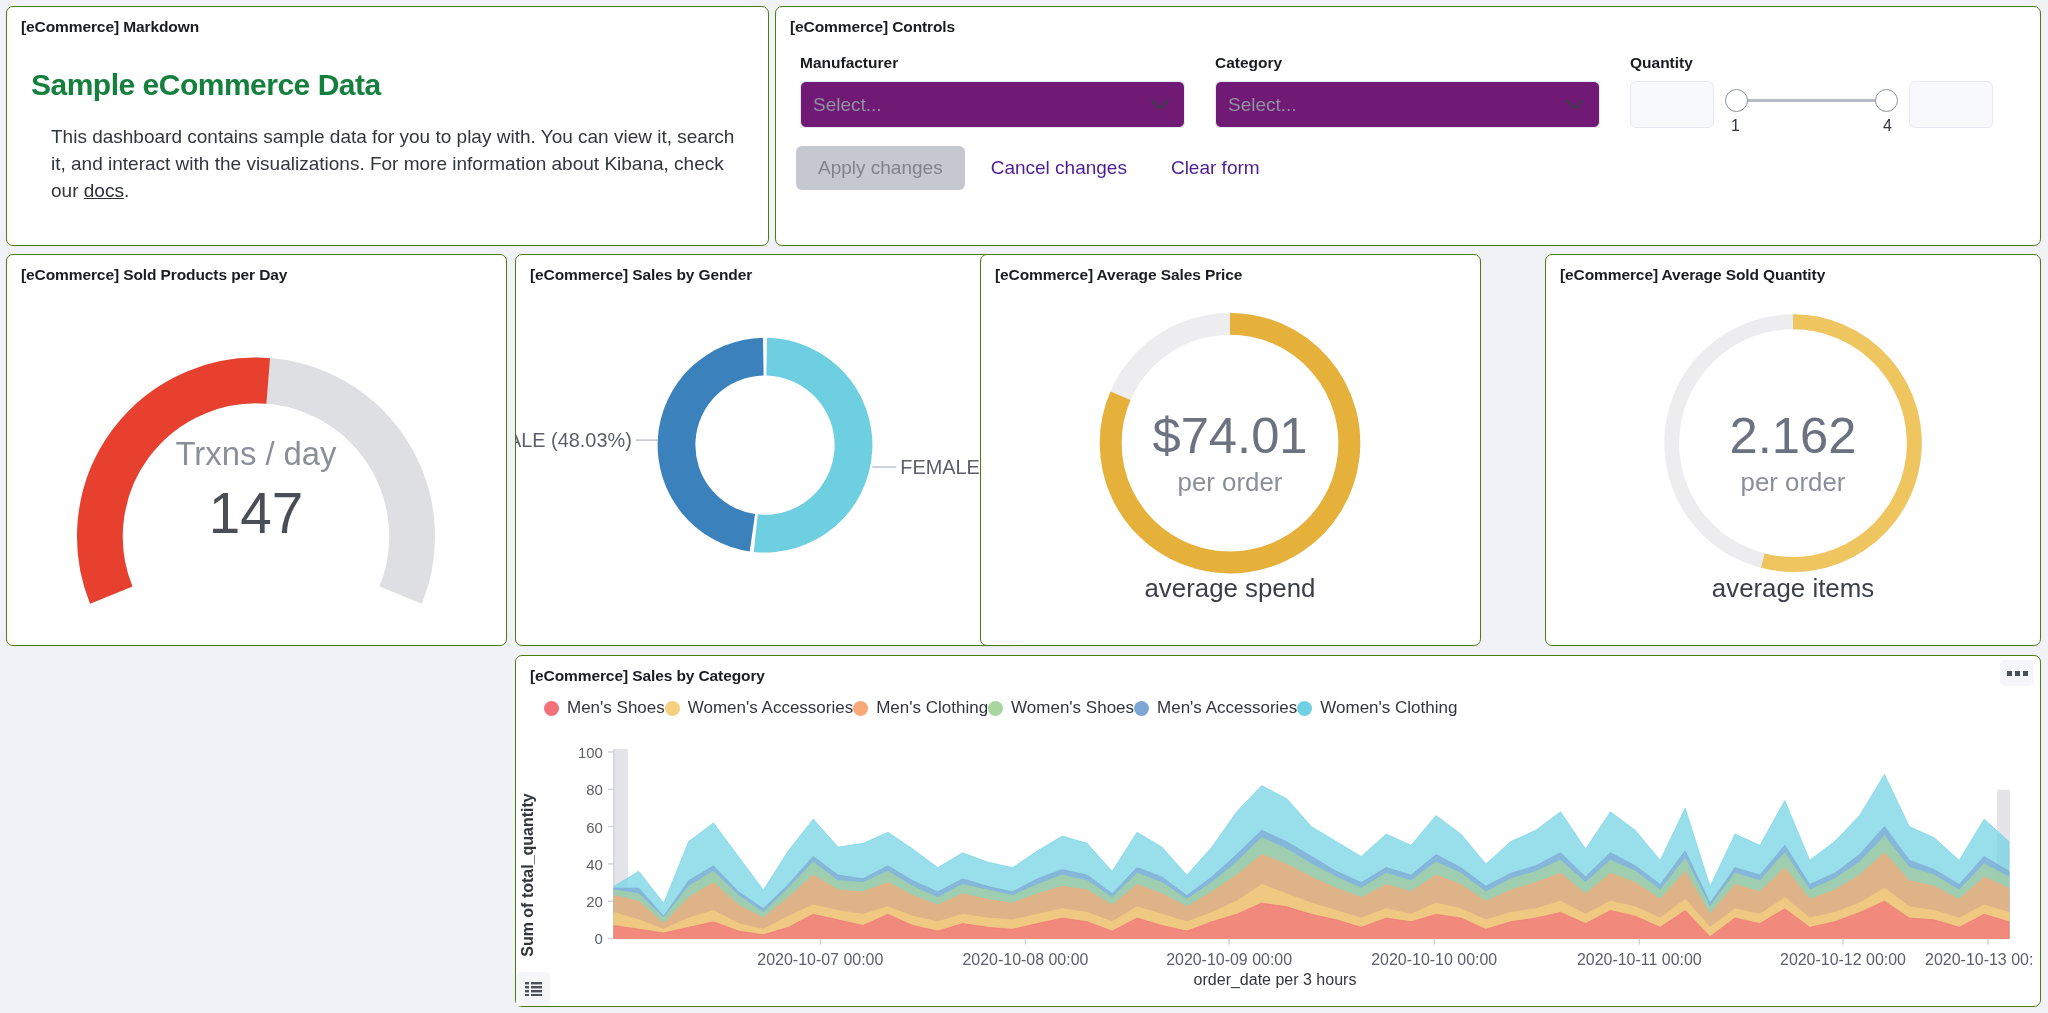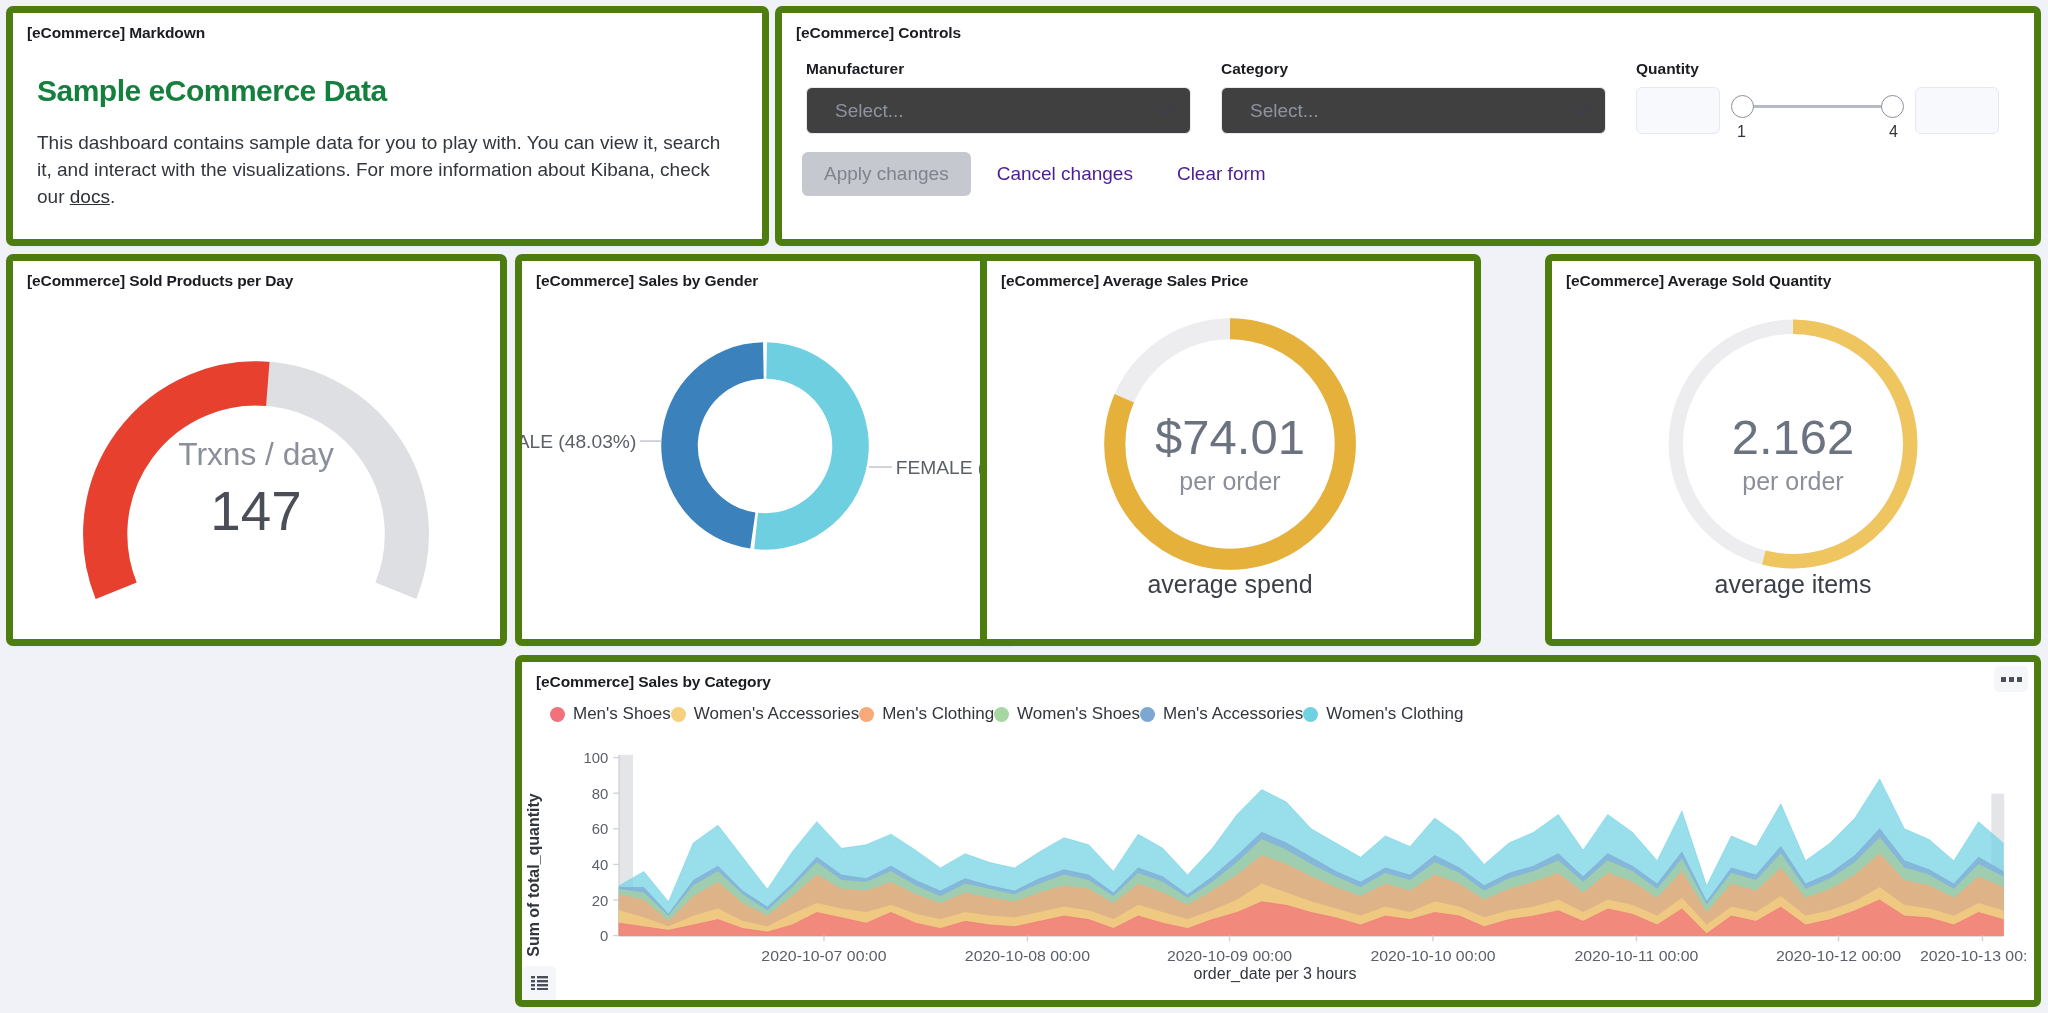--- a/index.html
+++ b/index.html
@@ -6,56 +6,56 @@
   html, body {
     width: 2048px; height: 1013px;
     background: #F0F2F7;
     font-family: "Liberation Sans", sans-serif;
     overflow: hidden;
   }
   .dash { width: 2048px; height: 1013px; padding: 6px 6px 0 6px; position: relative; }
 
   .panel {
     background: #FFFFFF;
-    border: 7px solid #4d7c0f;
+    border: 1px solid #4d7c0f;
     border-radius: 7px;
     position: absolute;
     box-shadow: 0 1px 2px rgba(30,40,70,.03);
   }
   .panel-title {
     font-size: 15.5px;
     font-weight: 700;
     color: #1A1C21;
     padding: 11px 14px 0 14px;
     letter-spacing: -0.1px;
     white-space: nowrap;
   }
 
   
   #p-markdown { left: 6px; top: 6px; width: 763px; height: 240px; }
   .md-body { padding: 16px 24px 0 24px; }
   .md-h1 {
     font-size: 30px; font-weight: 700; color: #15803d;
     letter-spacing: -0.5px; margin-bottom: 22px; margin-top: 16px;
   }
-  .md-p { font-size: 19px; line-height: 1.42; color: #32363D; max-width: 712px; }
+  .md-p { font-size: 19px; line-height: 1.42; color: #32363D; max-width: 712px; margin-left: 20px; }
   .md-link { color: #2B2F36; text-decoration: underline; }
 
   
   #p-controls { left: 775px; top: 6px; width: 1266px; height: 240px; }
   .ctrl-row { display: flex; padding: 18px 24px 0 24px; gap: 0; }
   .ctrl-group { display: flex; flex-direction: column; }
   .ctrl-label { font-size: 15.5px; font-weight: 700; color: #1A1C21; margin-bottom: 9px; }
   .select-box {
     width: 385px; height: 47px;
-    background: #404040;
+    background: #701a75;
     border: 1px solid #E6E9F2;
     border-radius: 6px;
     display: flex; align-items: center;
-    padding: 0 28px;
+    padding: 0 12px;
     position: relative;
   }
   .select-placeholder { font-size: 19px; color: #8D93A0; }
   .chevron { position: absolute; right: 15px; top: 50%; transform: translateY(-50%); }
 
   .slider-wrap { display: flex; align-items: flex-start; gap: 10px; }
   .num-box {
     width: 84px; height: 47px;
     background: #F7F9FC;
     border: 1px solid #E6E9F2;

